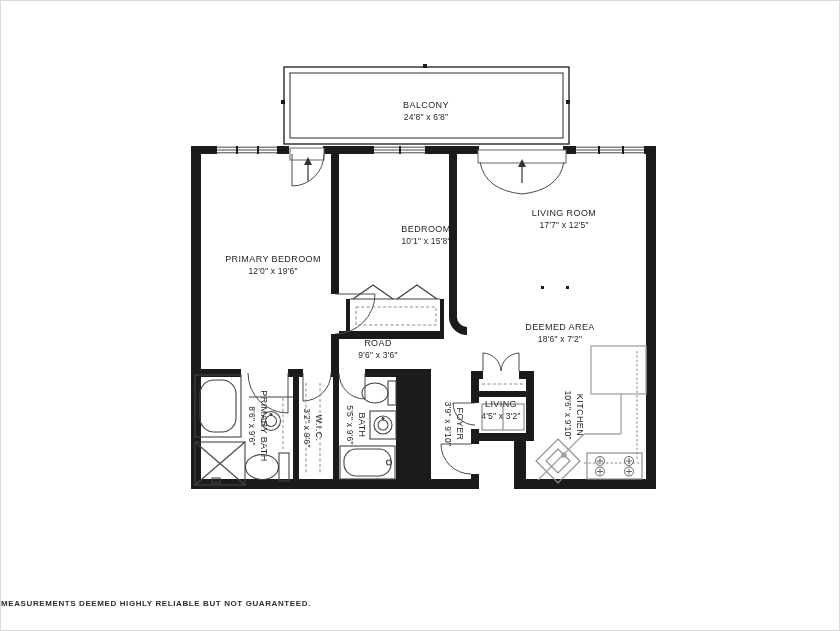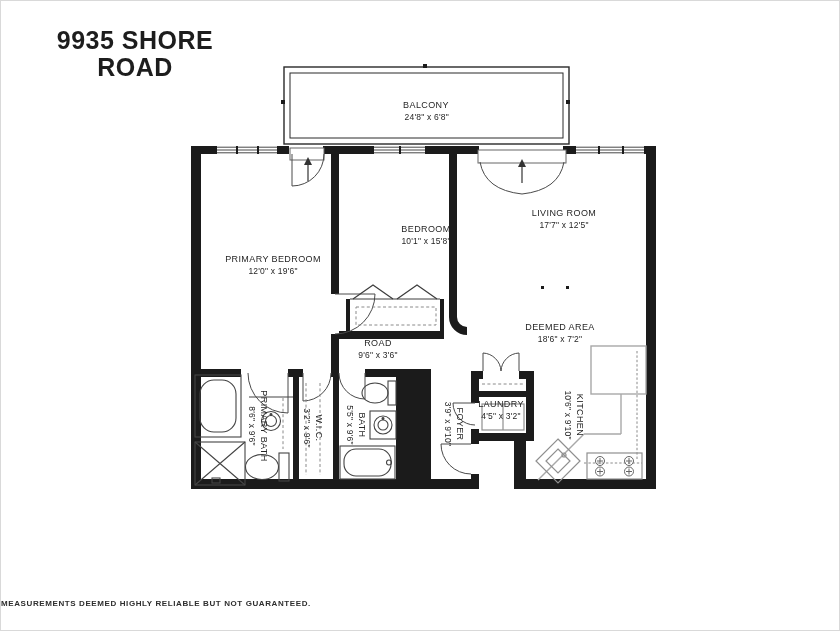--- a/index.html
+++ b/index.html
@@ -262,24 +262,23 @@
           <circle cx="599" cy="470.5" r="4.5"></circle>
             <path d="M596 470.5 H602 M599 467.5 V473.5"></path>
           <circle cx="628" cy="470.5" r="4.5"></circle>
             <path d="M625 470.5 H631 M628 467.5 V473.5"></path>
         </g>
       </g>
     </g>
   </svg>
 
   <div class="title-block">
-    <div class="title-line1">9935 SHORE ROAD</div>
-  </div>
-
-  <div class="room-label" style="left:425px;top:110px;text-align:right;">
+  </div>
+
+  <div class="room-label" style="left:425px;top:110px;">
     <div class="rn">BALCONY</div>
     <div class="rd">24'8" x 6'8"</div>
   </div>
 
   <div class="room-label" style="left:272px;top:264px;">
     <div class="rn">PRIMARY BEDROOM</div>
     <div class="rd">12'0" x 19'6"</div>
   </div>
 
   <div class="room-label" style="left:388px;top:234px;margin-left:37px;">
@@ -296,21 +295,21 @@
     <div class="rn">DEEMED AREA</div>
     <div class="rd">18'6" x 7'2"</div>
   </div>
 
   <div class="room-label" style="left:377px;top:348px;">
     <div class="rn">ROAD</div>
     <div class="rd">9'6" x 3'6"</div>
   </div>
 
   <div class="room-label" style="left:500px;top:409px;">
-    <div class="rn">LAUNDRY</div>
+    <div class="rn">LIVING</div>
     <div class="rd">4'5" x 3'2"</div>
   </div>
 
   <div class="room-label rot" style="left:257px;top:425px;">
     <div class="rn">PRIMARY BATH</div>
     <div class="rd">8'6" x 9'6"</div>
   </div>
 
   <div class="room-label rot" style="left:312px;top:427px;">
     <div class="rn">W.I.C.</div>

